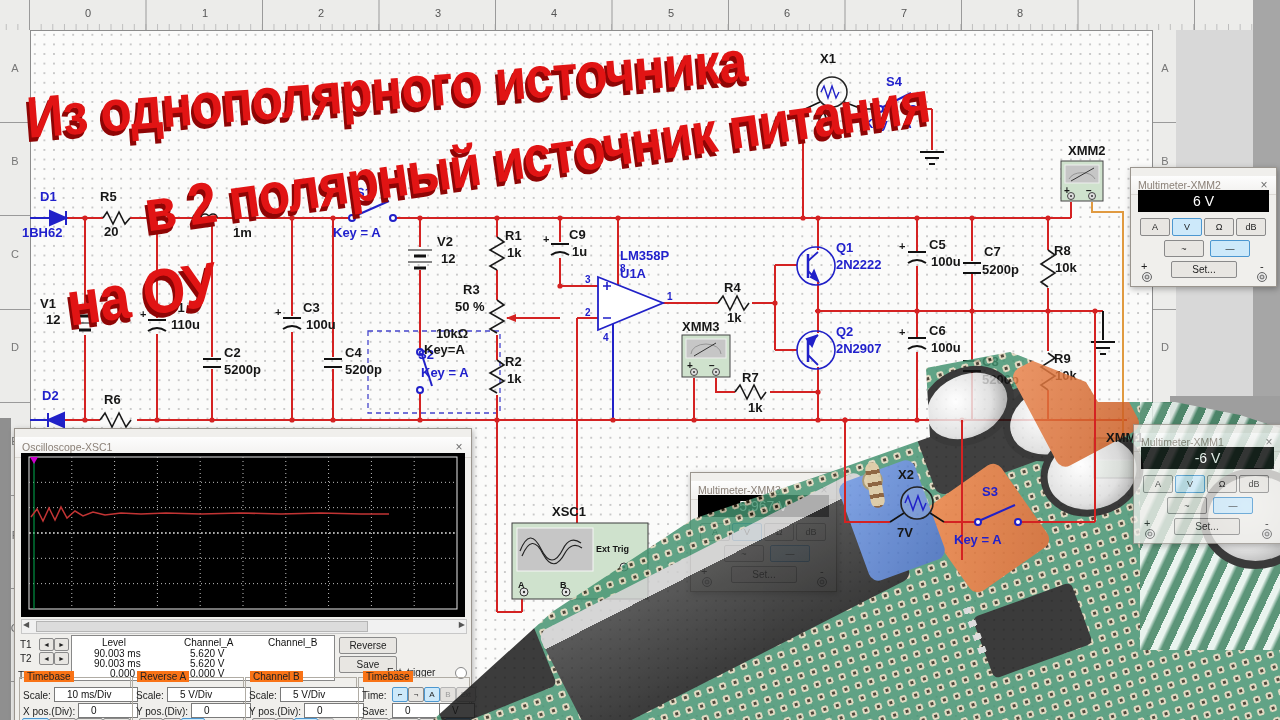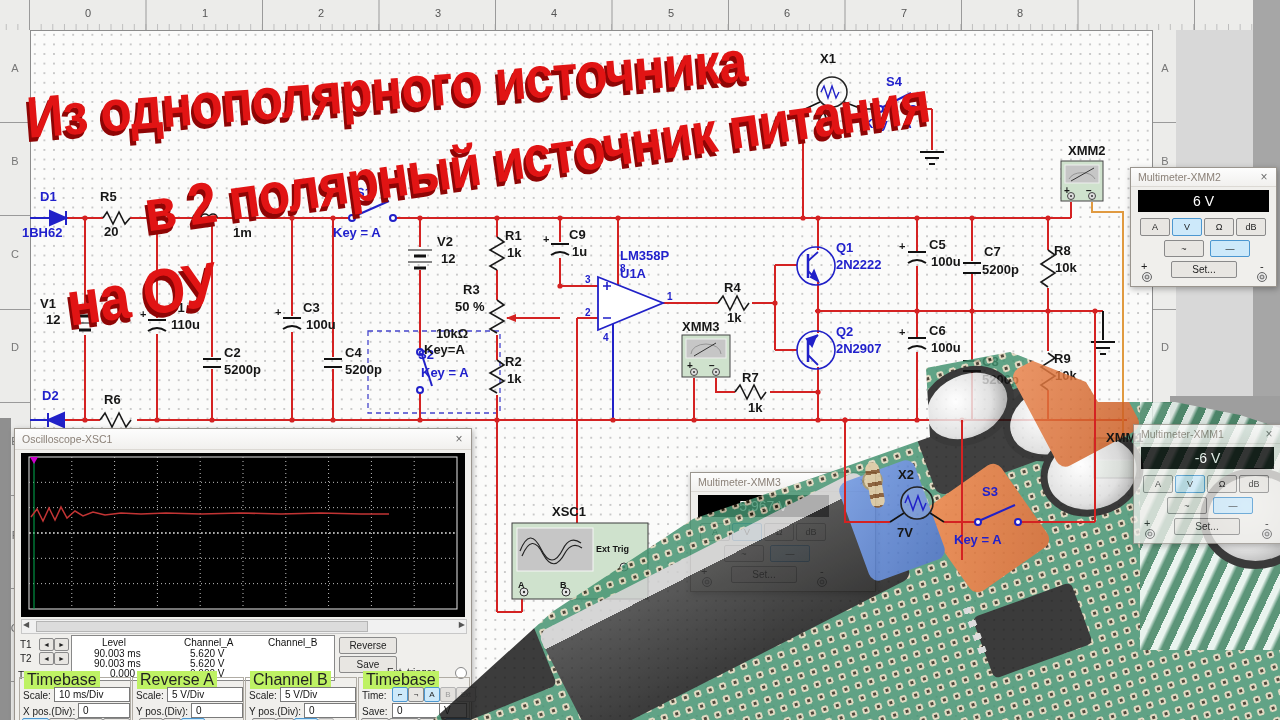--- a/index.html
+++ b/index.html
@@ -26,53 +26,53 @@
   .darkstrip{position:absolute;left:0;top:418px;width:11px;height:302px;background:#8f8f8f;}
   
   svg text{font-family:"Liberation Sans",sans-serif;font-weight:bold;}
   .lb{fill:#2121cc;} .lk{fill:#161616;}
   
   .bigred{position:absolute;color:#e11414;font-weight:bold;white-space:nowrap;
     text-shadow:-3px 4px 0 #8f0505;transform-origin:left top;letter-spacing:-1px;z-index:60;}
   
   .win{position:absolute;background:#f0efec;border:1px solid #9a958e;
     box-shadow:1px 2px 6px rgba(0,0,0,.3);}
-  .tbar{position:absolute;left:0;top:0;right:0;height:18px;background:linear-gradient(#fdfdfd,#f1f0ee);
+  .tbar{position:absolute;left:0;top:8px;right:0;height:18px;background:linear-gradient(#fdfdfd,#f1f0ee);
     border-bottom:1px solid #dcd9d4;color:#8b8178;font-size:10.5px;line-height:18px;padding-left:7px;}
   .xbtn{position:absolute;right:4px;top:0;width:16px;height:18px;text-align:center;color:#6e6e6e;
     font-size:12px;line-height:18px;}
   .blkdisp{position:absolute;background:#000;color:#fff;display:flex;align-items:center;
     justify-content:center;font-size:14px;}
   .sbtn{position:absolute;background:#e8e6e2;border:1px solid #8a8a8a;border-radius:2px;font-size:9px;
     display:flex;align-items:center;justify-content:center;color:#222;}
   .sel{background:#cde9fa !important;border-color:#4c97d0 !important;}
   .dis{color:#9a9a9a !important;background:#e2e0dd !important;border-color:#b5b5b5 !important;}
   .fld{position:absolute;background:#fff;border:1px solid #7a7a7a;font-size:10px;color:#111;
-    display:flex;align-items:center;padding-left:4px;}
+    display:flex;align-items:center;padding-left:12px;}
   .lab{position:absolute;font-size:10px;color:#222;}
   .gbox{position:absolute;border:1px solid #b0aca4;}
-  .gtitle{position:absolute;top:-7px;left:4px;background:#bef264;padding:0 3px;font-size:16px;color:#222;}
+  .gtitle{position:absolute;top:-7px;left:4px;background:#f97316;padding:0 3px;font-size:10px;color:#222;}
   .term{position:absolute;width:8px;height:8px;border:1px solid #666;border-radius:50%;background:#eee;
     box-shadow:inset 0 0 0 1.5px #eee, inset 0 0 0 3px #888;}
   .radio{position:absolute;width:10px;height:10px;border:1px solid #888;border-radius:50%;background:#fff;}
   
   #photo{position:absolute;inset:0;opacity:0.84;z-index:30;
     clip-path:polygon(433px 720px,552px 612px,693px 519px,836px 470px,930px 437px,926px 368px,1010px 352px,1086px 382px,1098px 402px,1175px 402px,1240px 415px,1280px 428px,1280px 720px,433px 720px);}
   .pcb{position:absolute;left:380px;top:330px;width:1000px;height:500px;background:#43926f;
     background-image:radial-gradient(circle,#2e2416 1.7px,#ddd4b8 1.9px 3.6px,rgba(0,0,0,0) 4px);
     background-size:13px 13px;transform:rotate(-17deg);}
   .pcomp{position:absolute;border-radius:10px;}
   .captop{position:absolute;border-radius:50%;border:7px solid #151515;
     background:radial-gradient(circle at 40% 35%,#fff,#dcdcdc 55%,#a8a8a8 78%,#6f6f6f);}
   .legs{position:absolute;background:repeating-linear-gradient(180deg,#d8d8d8 0 6px,rgba(0,0,0,0) 6px 14px);}
   .shade{position:absolute;inset:0;background:linear-gradient(205deg,rgba(0,0,0,.42),rgba(0,0,0,0) 34%),
     linear-gradient(63deg,rgba(15,15,8,.5),rgba(0,0,0,0) 22%);}
   
   #svg-base{position:absolute;inset:0;z-index:5;}
-  #xmm3-win{z-index:10;padding-left:39px;}
+  #xmm3-win{z-index:10;}
   #scope-win{z-index:20;}
   #svg-over{position:absolute;inset:0;z-index:35;pointer-events:none;}
   #xmm1-win{z-index:40;opacity:0.78;}
   #xmm2-win{z-index:50;}
 </style>
 </head>
 <body>
 
 <div id="stage">
 

